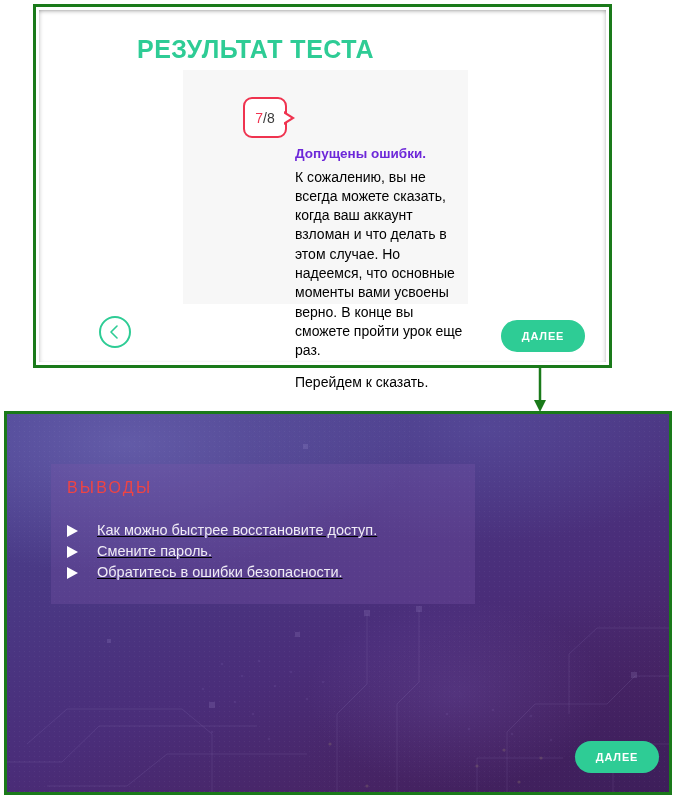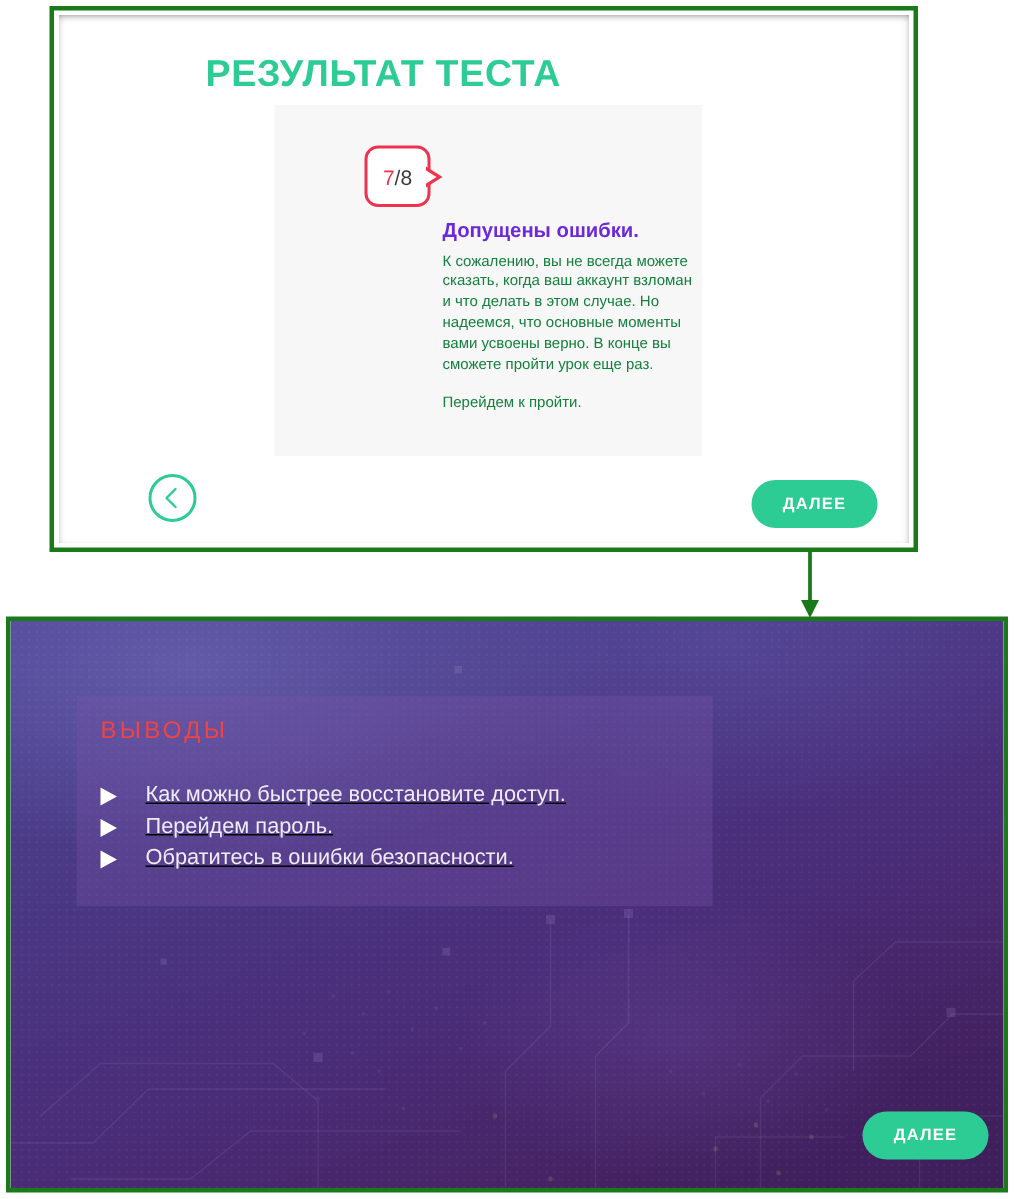--- a/index.html
+++ b/index.html
@@ -110,23 +110,23 @@
     width: 168px;
   }
   .card-heading {
     font-size: 13.5px;
     font-weight: bold;
     color: #6d28d9;
     margin: 0 0 5px 0;
     line-height: 1.3;
   }
   .card-para {
-    font-size: 10px;
+    font-size: 14px;
     line-height: 1.38;
-    color: #15803d;
+    color: #000000;
     margin: 0 0 12px 0;
   }
   .card-para:last-child { margin-bottom: 0; }
 
   
   .back-btn {
     position: absolute;
     left: 60px;
     top: 306px;
     width: 32px;
@@ -288,21 +288,21 @@
 
         <div class="score-bubble">
           <div class="score-text"><span class="score-num">7</span><span>/8</span></div>
         </div>
         <div class="score-tail"></div>
         <div class="score-tail-fill"></div>
 
         <div class="card-body">
           <p class="card-heading">Допущены ошибки.</p>
           <p class="card-para">К сожалению, вы не всегда можете сказать, когда ваш аккаунт взломан и что делать в этом случае. Но надеемся, что основные моменты вами усвоены верно. В конце вы сможете пройти урок еще раз.</p>
-          <p class="card-para">Перейдем к пройти.</p>
+          <p class="card-para">Перейдем к сказать.</p>
         </div>
       </div>
 
       <div class="back-btn">
         <span>
           <svg width="12" height="14" viewBox="0 0 12 14">
             <polyline points="8,1 2,7 8,13" fill="none" stroke="#2ecc95" stroke-width="1.6" stroke-linecap="round" stroke-linejoin="round"></polyline>
           </svg>
         </span>
       </div>
@@ -380,21 +380,21 @@
 
     <div class="conclusions-title">ВЫВОДЫ</div>
 
     <ul class="conclusions-list">
       <li>
         <span class="bullet-tri"></span>
         <span>Как можно быстрее восстановите доступ.</span>
       </li>
       <li>
         <span class="bullet-tri"></span>
-        <span>Перейдем пароль.</span>
+        <span>Смените пароль.</span>
       </li>
       <li>
         <span class="bullet-tri"></span>
         <span>Обратитесь в ошибки безопасности.</span>
       </li>
     </ul>
   </div>
 
   <button class="next-btn-bottom">ДАЛЕЕ</button>
 

